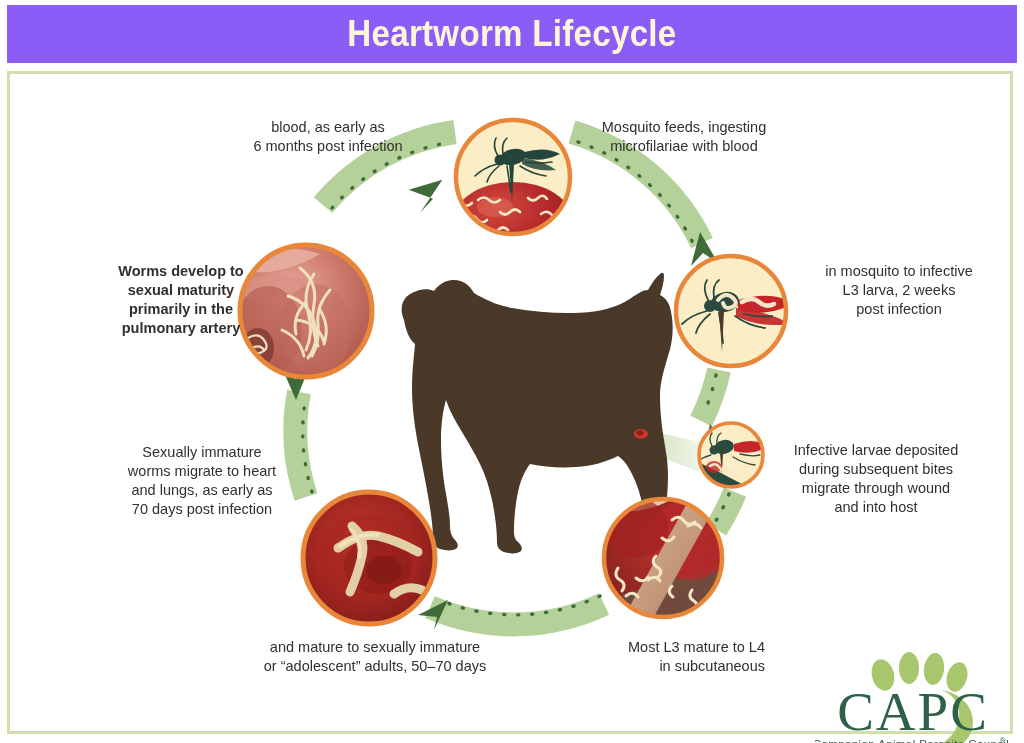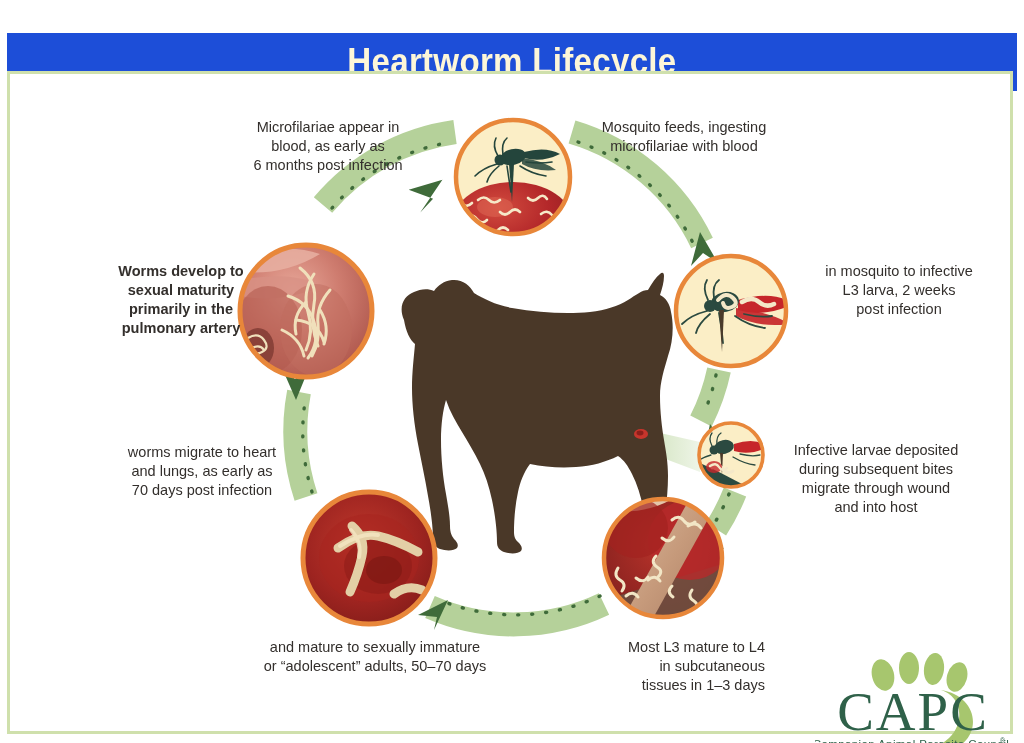--- a/index.html
+++ b/index.html
@@ -2,21 +2,21 @@
 <html><head>
 <meta charset="utf-8">
 <style>
   html,body{margin:0;padding:0;background:#ffffff;}
   body{width:1024px;height:743px;overflow:hidden;
        font-family:"Liberation Sans","DejaVu Sans",sans-serif;}
   #poster{position:relative;width:1024px;height:743px;background:#ffffff;}
 
   
   .header{position:absolute;left:7px;top:5px;width:1010px;height:58px;
-          background:#1d4ed8;display:flex;align-items:center;justify-content:center;margin-top:28px;}
+          background:#8b5cf6;display:flex;align-items:center;justify-content:center;}
   .header-title{color:#fdf6d8;font-size:36px;font-weight:bold;letter-spacing:.3px;
                 font-family:"Liberation Sans Narrow","Liberation Sans",sans-serif;
                 transform:scaleX(.92);transform-origin:center;}
 
   
   .frame{position:absolute;left:7px;top:71px;width:1006px;height:663px;
          border:3px solid #cfe0ac;background:#ffffff;box-sizing:border-box;}
 
   
   .stage{position:absolute;left:0;top:0;width:1024px;height:743px;}
@@ -356,21 +356,20 @@
             <path d="M248 338 q10 -6 16 2 q6 8 -2 12 q-8 4 -12 -4"></path>
             <path d="M252 348 q8 -4 12 2"></path>
           </g>
         </g>
         <circle cx="306" cy="311" r="66" fill="none" stroke="#e8873a" stroke-width="5"></circle>
       </g>
     </svg>
   </div>
 
   <div class="caption cap-mf-blood">
-    <div>Microfilariae appear in</div>
     <div>blood, as early as</div>
     <div>6 months post infection</div>
   </div>
 
   <div class="caption cap-mosq-feeds">
     <div>Mosquito feeds, ingesting</div>
     <div>microfilariae with blood</div>
   </div>
 
   <div class="caption cap-mf-matures">
@@ -382,29 +381,29 @@
   <div class="caption cap-infective">
     <div>Infective larvae deposited</div>
     <div>during subsequent bites</div>
     <div>migrate through wound</div>
     <div>and into host</div>
   </div>
 
   <div class="caption cap-most-l3">
     <div>Most L3 mature to L4</div>
     <div>in subcutaneous</div>
-    <div>tissues in 1–3 days</div>
   </div>
 
   <div class="caption cap-l4">
     <div>and mature to sexually immature</div>
     <div>or “adolescent” adults, 50–70 days</div>
   </div>
 
   <div class="caption cap-sexually">
+    <div>Sexually immature</div>
     <div>worms migrate to heart</div>
     <div>and lungs, as early as</div>
     <div>70 days post infection</div>
   </div>
 
   <div class="caption cap-worms-dev">
     <div>Worms develop to</div>
     <div>sexual maturity</div>
     <div>primarily in the</div>
     <div>pulmonary artery</div>

